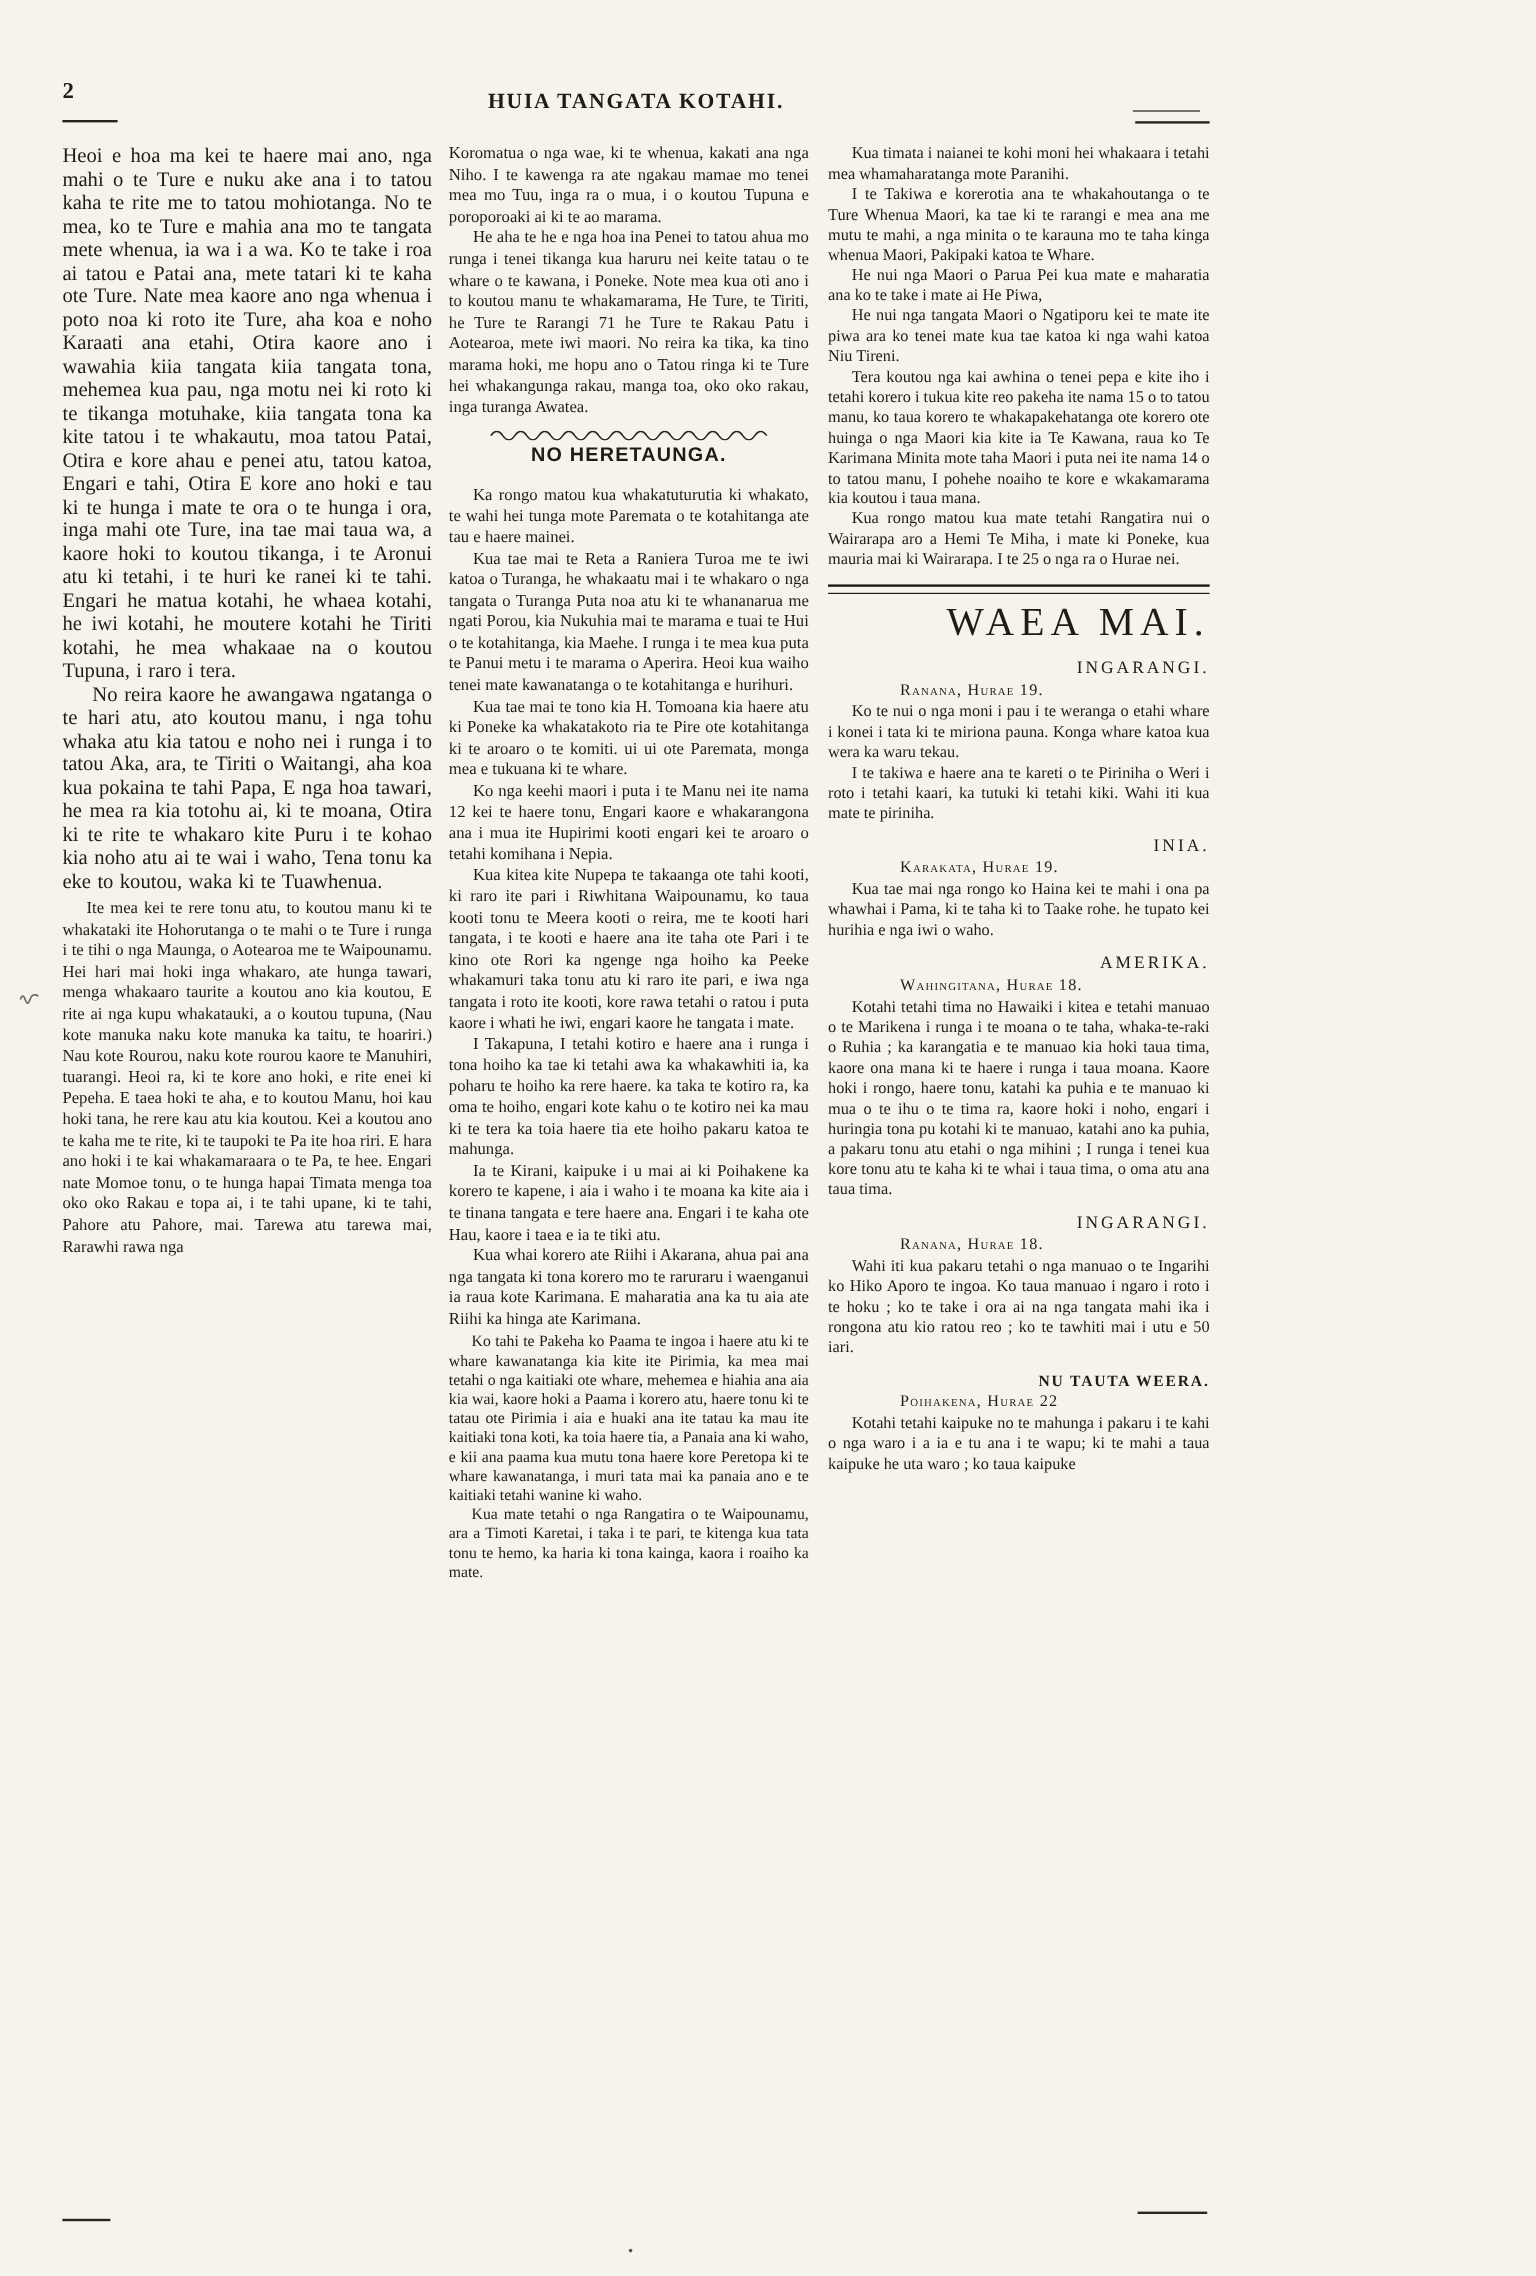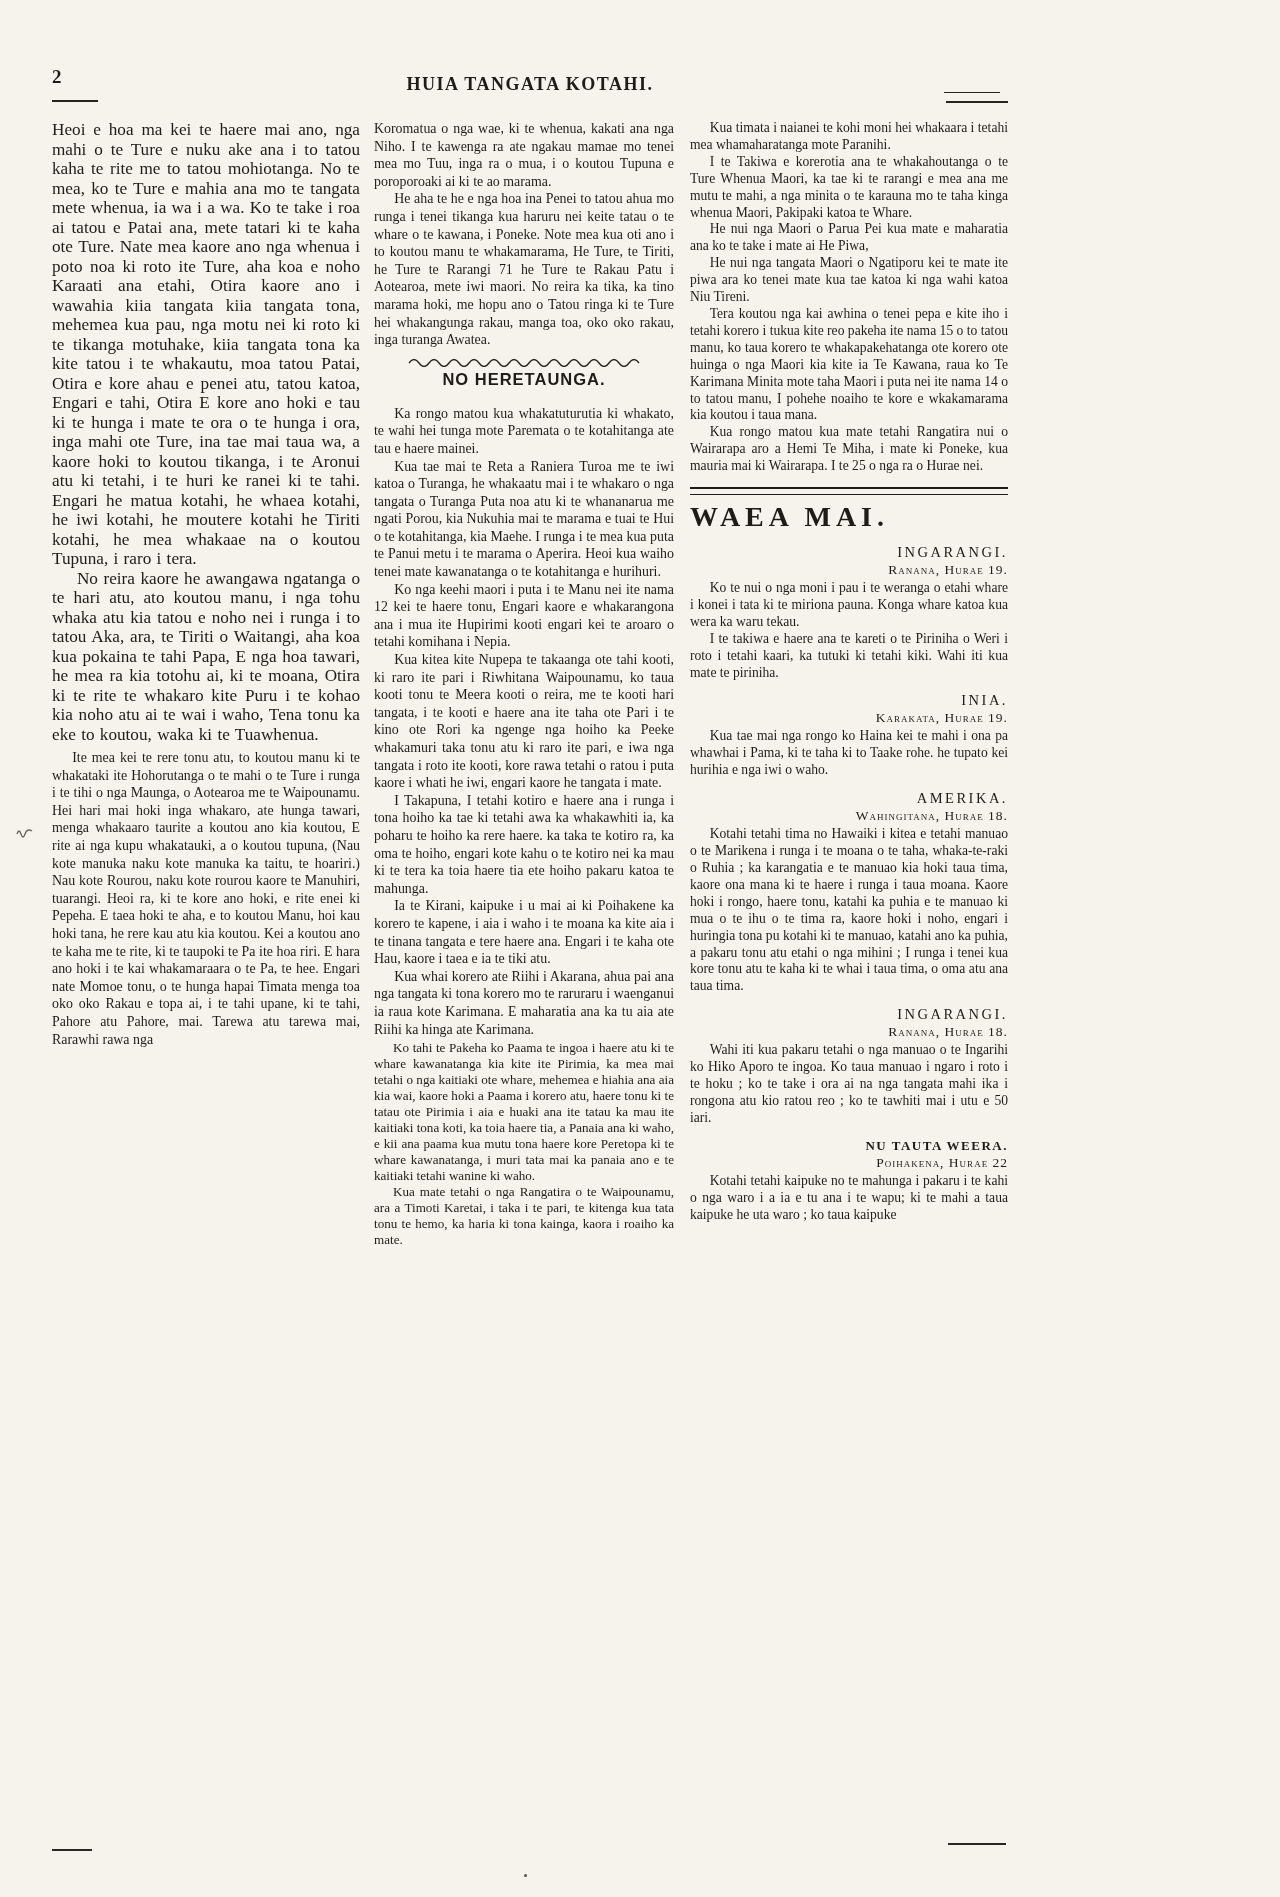--- a/index.html
+++ b/index.html
@@ -29,25 +29,25 @@
   .small-type{font-size:13.9px;line-height:17.6px}
   .col1-small{margin-top:5px}
   .fine-type{font-size:13.1px;line-height:16px;margin-top:2px}
   .col3-type{font-size:13.6px;line-height:16.9px}
 
   .heading-block{text-align:center;margin:10px 0 8px}
   .wavy{display:block;margin:0 auto 3px}
   .heretaunga{margin:2px 0 16px;font-family:"Liberation Sans", sans-serif;font-size:16.5px;font-weight:700;letter-spacing:1px}
 
   .double-rule{margin:12px 0 6px;border-top:2px solid #1e1c16;border-bottom:1px solid #1e1c16;height:5px}
-  .waea{margin:2px 0 8px;text-align:left;font-size:28px;font-weight:700;letter-spacing:5px}
+  .waea{margin:2px 0 8px;text-align:right;font-size:33px;font-weight:400;letter-spacing:5px}
   .wire-section{margin-top:4px}
   .wire-heading{margin:11px 0 0;text-align:right;font-size:14.5px;font-weight:400;letter-spacing:2.5px}
   .bold-head{font-weight:700;font-size:13px;letter-spacing:1.5px}
-  .dateline{text-align:right;padding-left:60px;font-variant:small-caps;font-size:13.5px;letter-spacing:1px;margin:1px 0 2px}
+  .dateline{text-align:left;padding-left:60px;font-variant:small-caps;font-size:13.5px;letter-spacing:1px;margin:1px 0 2px}
 
   .margin-mark{position:absolute;left:16px;top:824px}
   .bottom-rule-left{position:absolute;left:52px;top:1849px;width:40px;height:2px;background:#2a2722}
   .bottom-rule-right{position:absolute;left:948px;top:1843px;width:58px;height:2px;background:#2a2722}
   .bottom-dot{position:absolute;left:524px;top:1874px;width:3px;height:3px;border-radius:50%;background:#55514a}
 </style>
 </head>
 <body>
 
 <div class="sheet">
@@ -79,20 +79,21 @@
         </div>
       <div class="heading-block">
         <svg class="wavy" width="232" height="8" viewBox="0 0 232 8">
           <path d="M1,4 q5,-7 10,0 t10,0 t10,0 t10,0 t10,0 t10,0 t10,0 t10,0 t10,0 t10,0 t10,0 t10,0 t10,0 t10,0 t10,0 t10,0 t10,0 t10,0 t10,0 t10,0 t10,0 t10,0 t10,0" fill="none" stroke="#27241e" stroke-width="1.3"></path>
         </svg>
         <h2 class="heretaunga">NO HERETAUNGA.</h2>
       </div>
       <div class="small-type">
           <p>Ka rongo matou kua whakatuturutia ki whakato, te wahi hei tunga mote Paremata o te kotahitanga ate tau e haere mainei.</p>
           <p>Kua tae mai te Reta a Raniera Turoa me te iwi katoa o Turanga, he whakaatu mai i te whakaro o nga tangata o Turanga Puta noa atu ki te whananarua me ngati Porou, kia Nukuhia mai te marama e tuai te Hui o te kotahitanga, kia Maehe. I runga i te mea kua puta te Panui metu i te marama o Aperira. Heoi kua waiho tenei mate kawanatanga o te kotahitanga e hurihuri.</p>
+          <p>Kua tae mai te tono kia H. Tomoana kia haere atu ki Poneke ka whakatakoto ria te Pire ote kotahitanga ki te aroaro o te komiti. ui ui ote Paremata, monga mea e tukuana ki te whare.</p>
           <p>Ko nga keehi maori i puta i te Manu nei ite nama 12 kei te haere tonu, Engari kaore e whakarangona ana i mua ite Hupirimi kooti engari kei te aroaro o tetahi komihana i Nepia.</p>
           <p>Kua kitea kite Nupepa te takaanga ote tahi kooti, ki raro ite pari i Riwhitana Waipounamu, ko taua kooti tonu te Meera kooti o reira, me te kooti hari tangata, i te kooti e haere ana ite taha ote Pari i te kino ote Rori ka ngenge nga hoiho ka Peeke whakamuri taka tonu atu ki raro ite pari, e iwa nga tangata i roto ite kooti, kore rawa tetahi o ratou i puta kaore i whati he iwi, engari kaore he tangata i mate.</p>
           <p>I Takapuna, I tetahi kotiro e haere ana i runga i tona hoiho ka tae ki tetahi awa ka whakawhiti ia, ka poharu te hoiho ka rere haere. ka taka te kotiro ra, ka oma te hoiho, engari kote kahu o te kotiro nei ka mau ki te tera ka toia haere tia ete hoiho pakaru katoa te mahunga.</p>
           <p>Ia te Kirani, kaipuke i u mai ai ki Poihakene ka korero te kapene, i aia i waho i te moana ka kite aia i te tinana tangata e tere haere ana. Engari i te kaha ote Hau, kaore i taea e ia te tiki atu.</p>
           <p>Kua whai korero ate Riihi i Akarana, ahua pai ana nga tangata ki tona korero mo te raruraru i waengan­ui ia raua kote Karimana. E maharatia ana ka tu aia ate Riihi ka hinga ate Karimana.</p>
         </div>
       <div class="fine-type">
           <p>Ko tahi te Pakeha ko Paama te ingoa i haere atu ki te whare kawanatanga kia kite ite Pirimia, ka mea mai tetahi o nga kaitiaki ote whare, mehemea e hiahia ana aia kia wai, kaore hoki a Paama i korero atu, haere tonu ki te tatau ote Pirimia i aia e huaki ana ite tatau ka mau ite kaitiaki tona koti, ka toia haere tia, a Panaia ana ki waho, e kii ana paama kua mutu tona haere kore Peretopa ki te whare kawanatanga, i muri tata mai ka panaia ano e te kaitiaki tetahi wanine ki waho.</p>
           <p>Kua mate tetahi o nga Rangatira o te Waipounamu, ara a Timoti Karetai, i taka i te pari, te kitenga kua tata tonu te hemo, ka haria ki tona kainga, kaora i roaiho ka mate.</p>
         </div>

